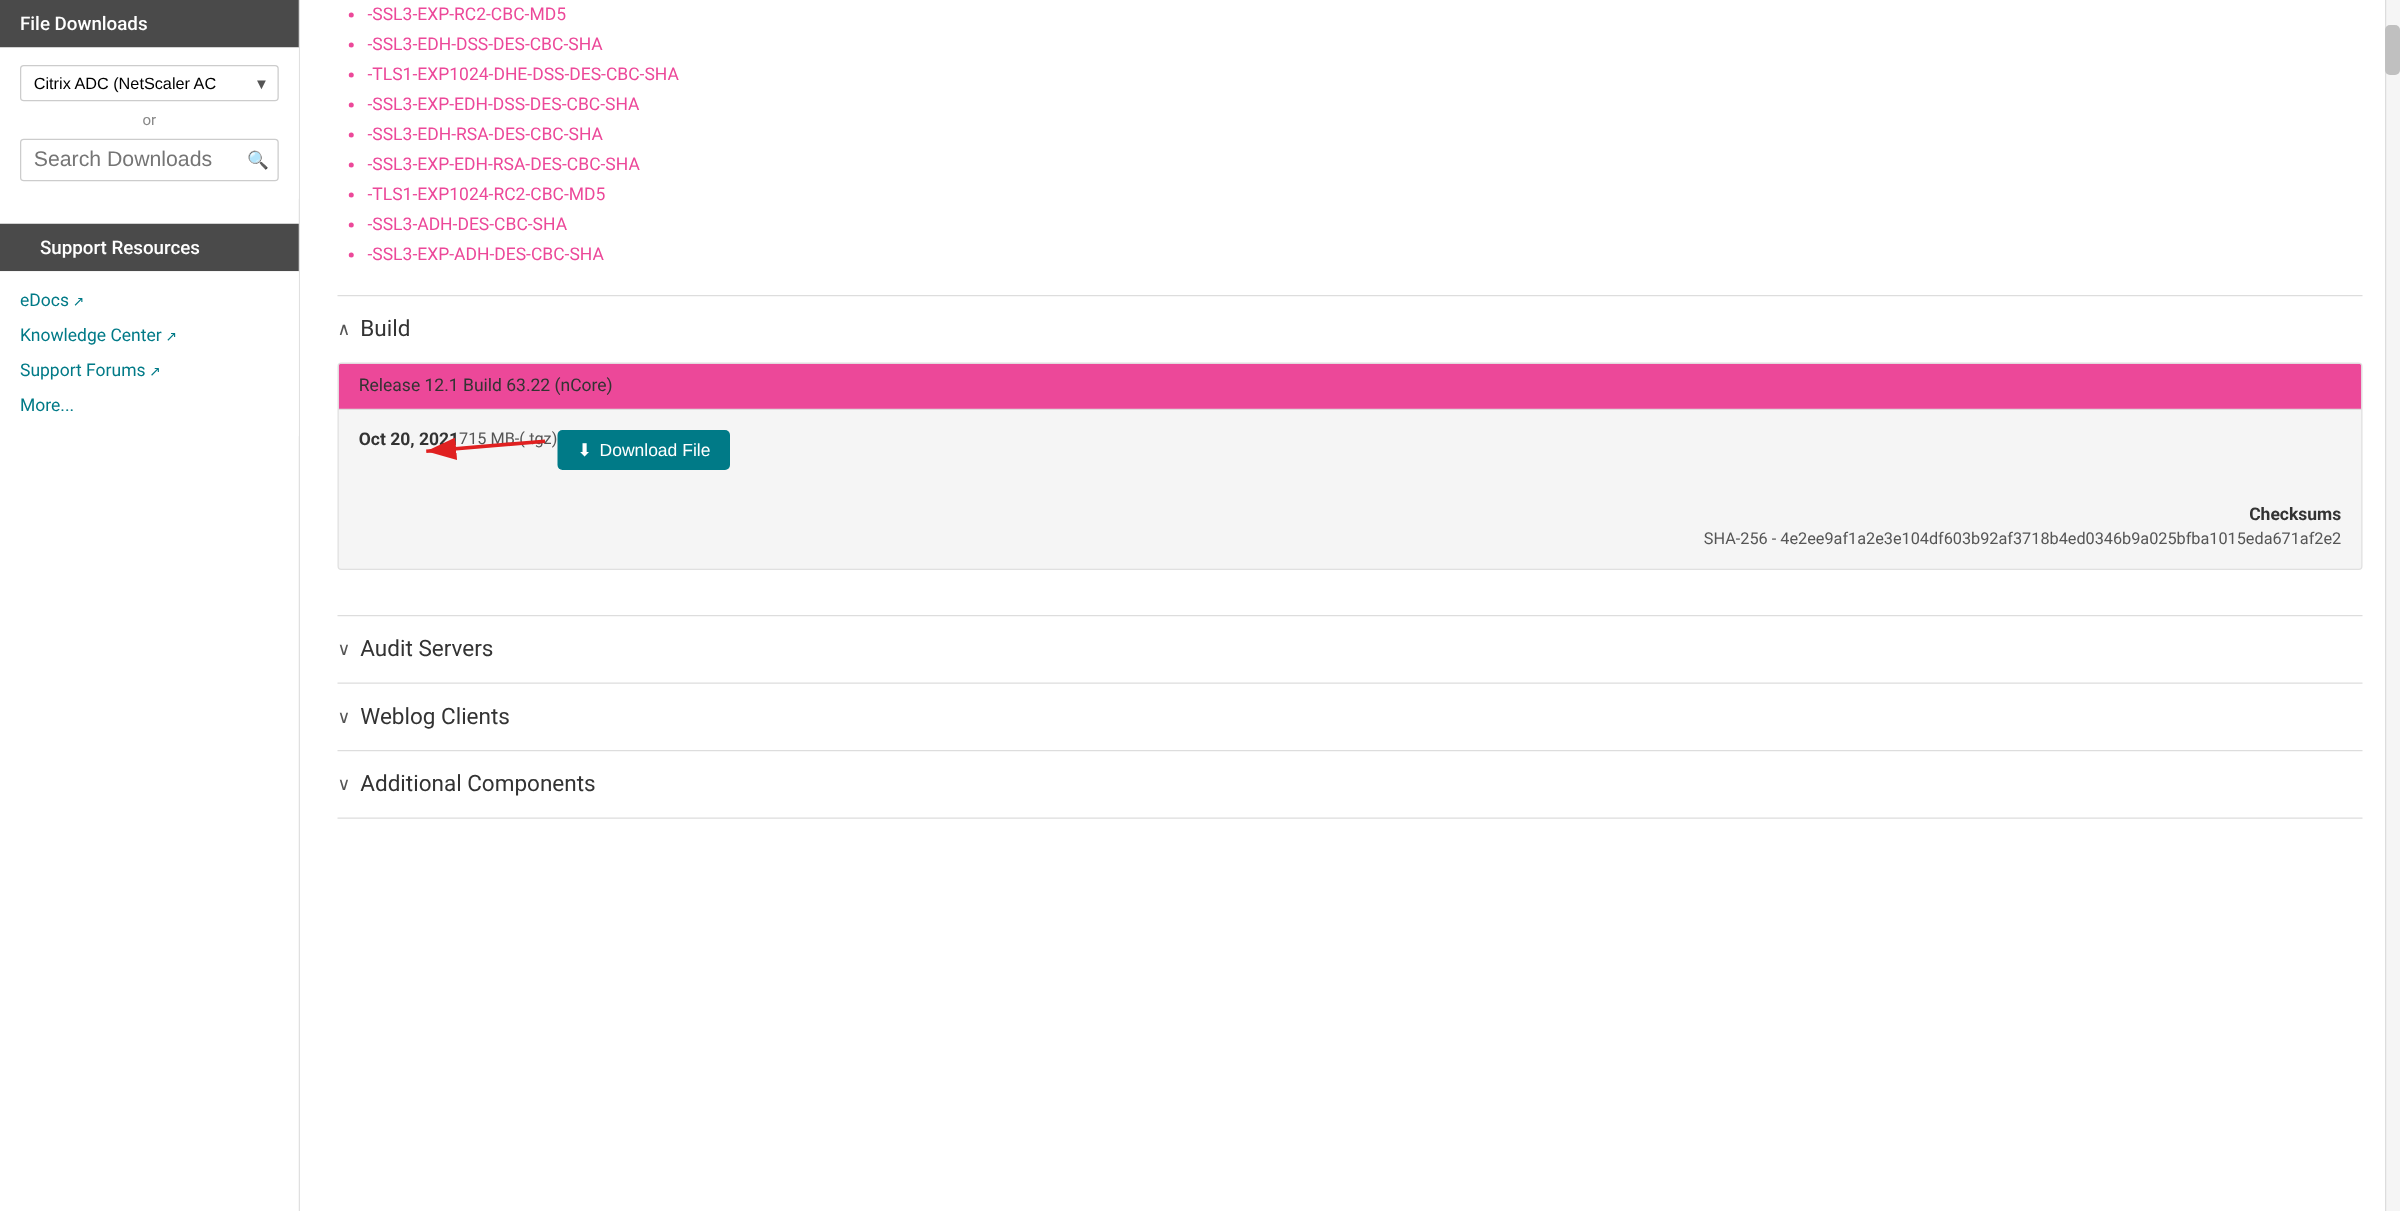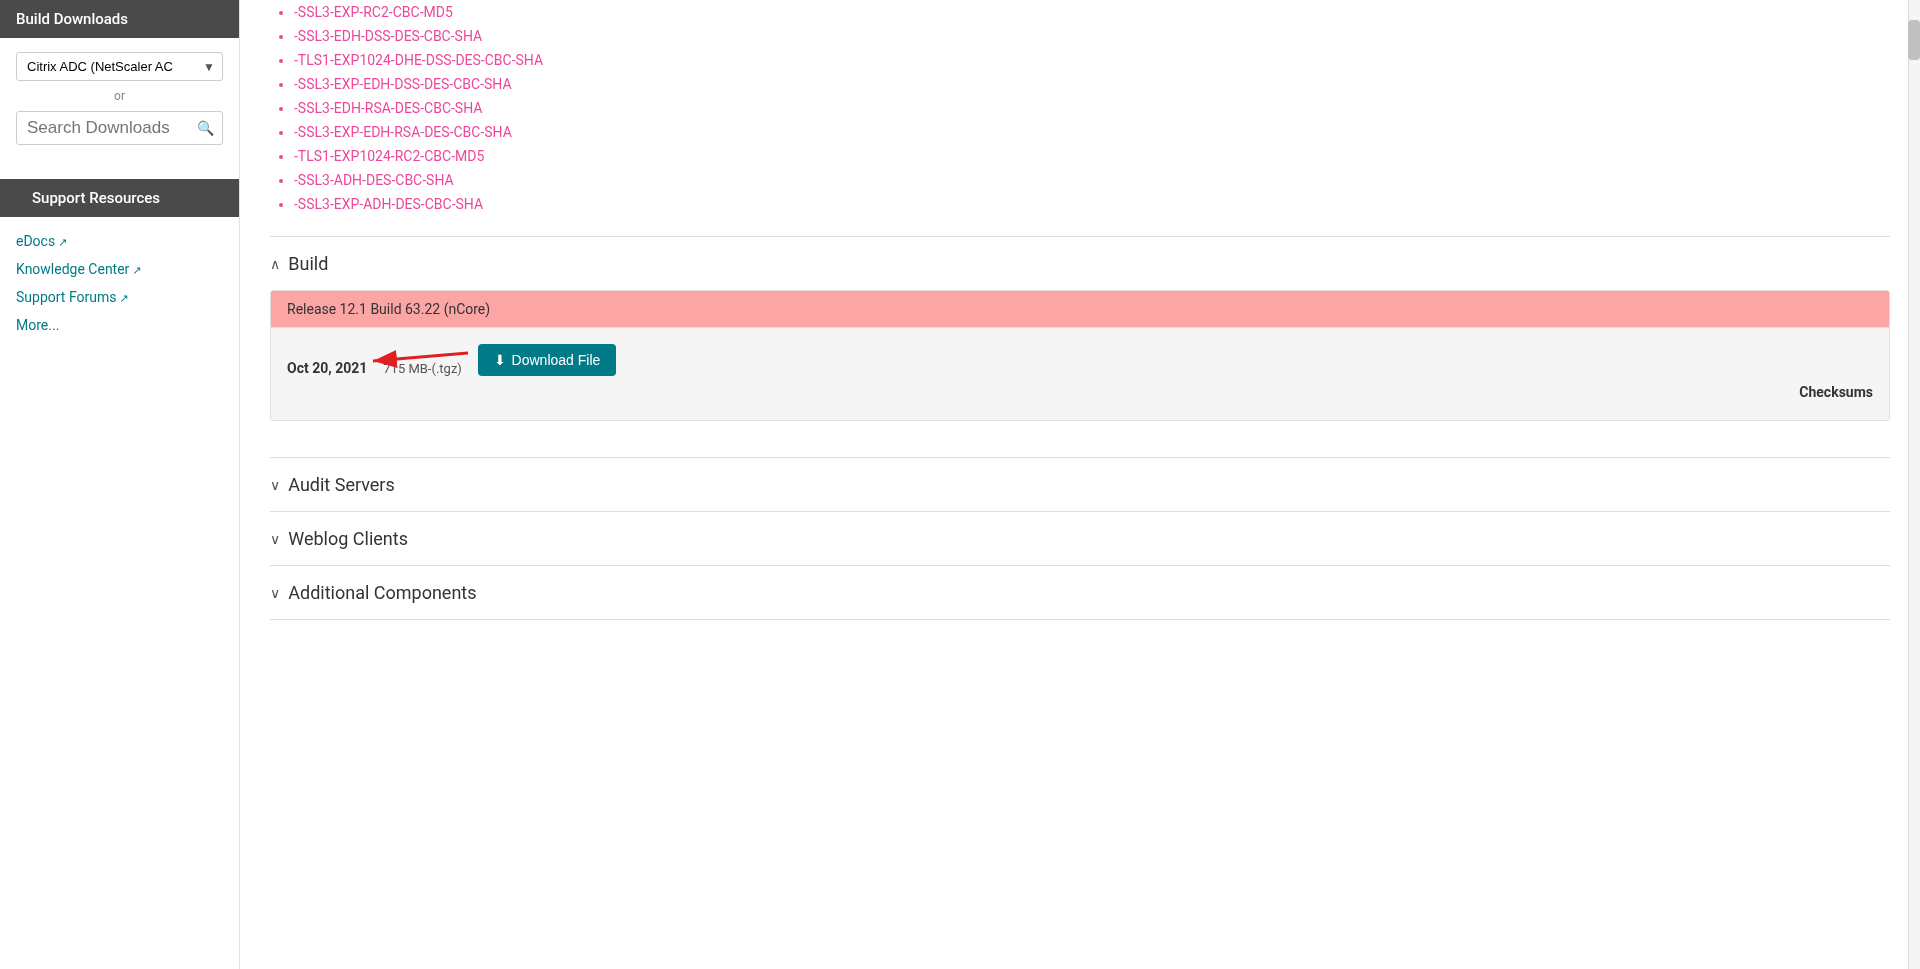--- a/index.html
+++ b/index.html
@@ -167,36 +167,35 @@
 
     .build-card {
       background: #f5f5f5;
       border: 1px solid #e0e0e0;
       border-radius: 3px;
       margin-bottom: 20px;
       overflow: hidden;
     }
 
     .build-card-header {
-      background: #fca5a5;
+      background: #ec4899;
       padding: 10px 16px;
       font-size: 14px;
       color: #333;
       border-bottom: 1px solid #ddd;
     }
 
     .build-card-body {
       padding: 16px;
     }
 
     .build-meta {
       display: flex;
-      align-items: flex-end;
-      gap: 16px;
-      margin-bottom: 8px;
+      align-items: flex-start;
+      margin-bottom: 28px;
     }
 
     .build-date {
       font-weight: 700;
       font-size: 14px;
     }
 
     .build-size {
       font-size: 13px;
       color: #555;
@@ -254,21 +253,21 @@
     }
 
     .build-section-content {
       padding-bottom: 16px;
     }
   </style>
 </head>
 <body>
 
 <div class="sidebar">
-  <div class="sidebar-section-header">Build Downloads</div>
+  <div class="sidebar-section-header">File Downloads</div>
   <div class="find-downloads-body">
     <div class="dropdown-wrapper">
       <select>
         <option>Citrix ADC (NetScaler AC</option>
       </select>
       <span class="dropdown-arrow">▼</span>
     </div>
     <div class="or-divider">or</div>
     <div class="search-wrapper">
       <input class="search-input" type="text" placeholder="Search Downloads" style="">
@@ -335,20 +334,21 @@
                 <line x1="110" y1="18" x2="15" y2="26" stroke="#e02020" stroke-width="3" marker-end="url(#arrowhead)"></line>
               </svg>
               <button class="download-btn">
                 <span>⬇</span>
                 <span>Download File</span>
               </button>
             </div>
           </div>
           <div class="checksums-section">
             <div class="checksums-label">Checksums</div>
+            <div class="checksums-value">SHA-256 - 4e2ee9af1a2e3e104df603b92af3718b4ed0346b9a025bfba1015eda671af2e2</div>
           </div>
         </div>
       </div>
     </div>
   </div>
 
   <div class="collapsible-section">
     <div class="collapsible-header">
       <span class="chevron">∨</span>
       <span>Audit Servers</span>

